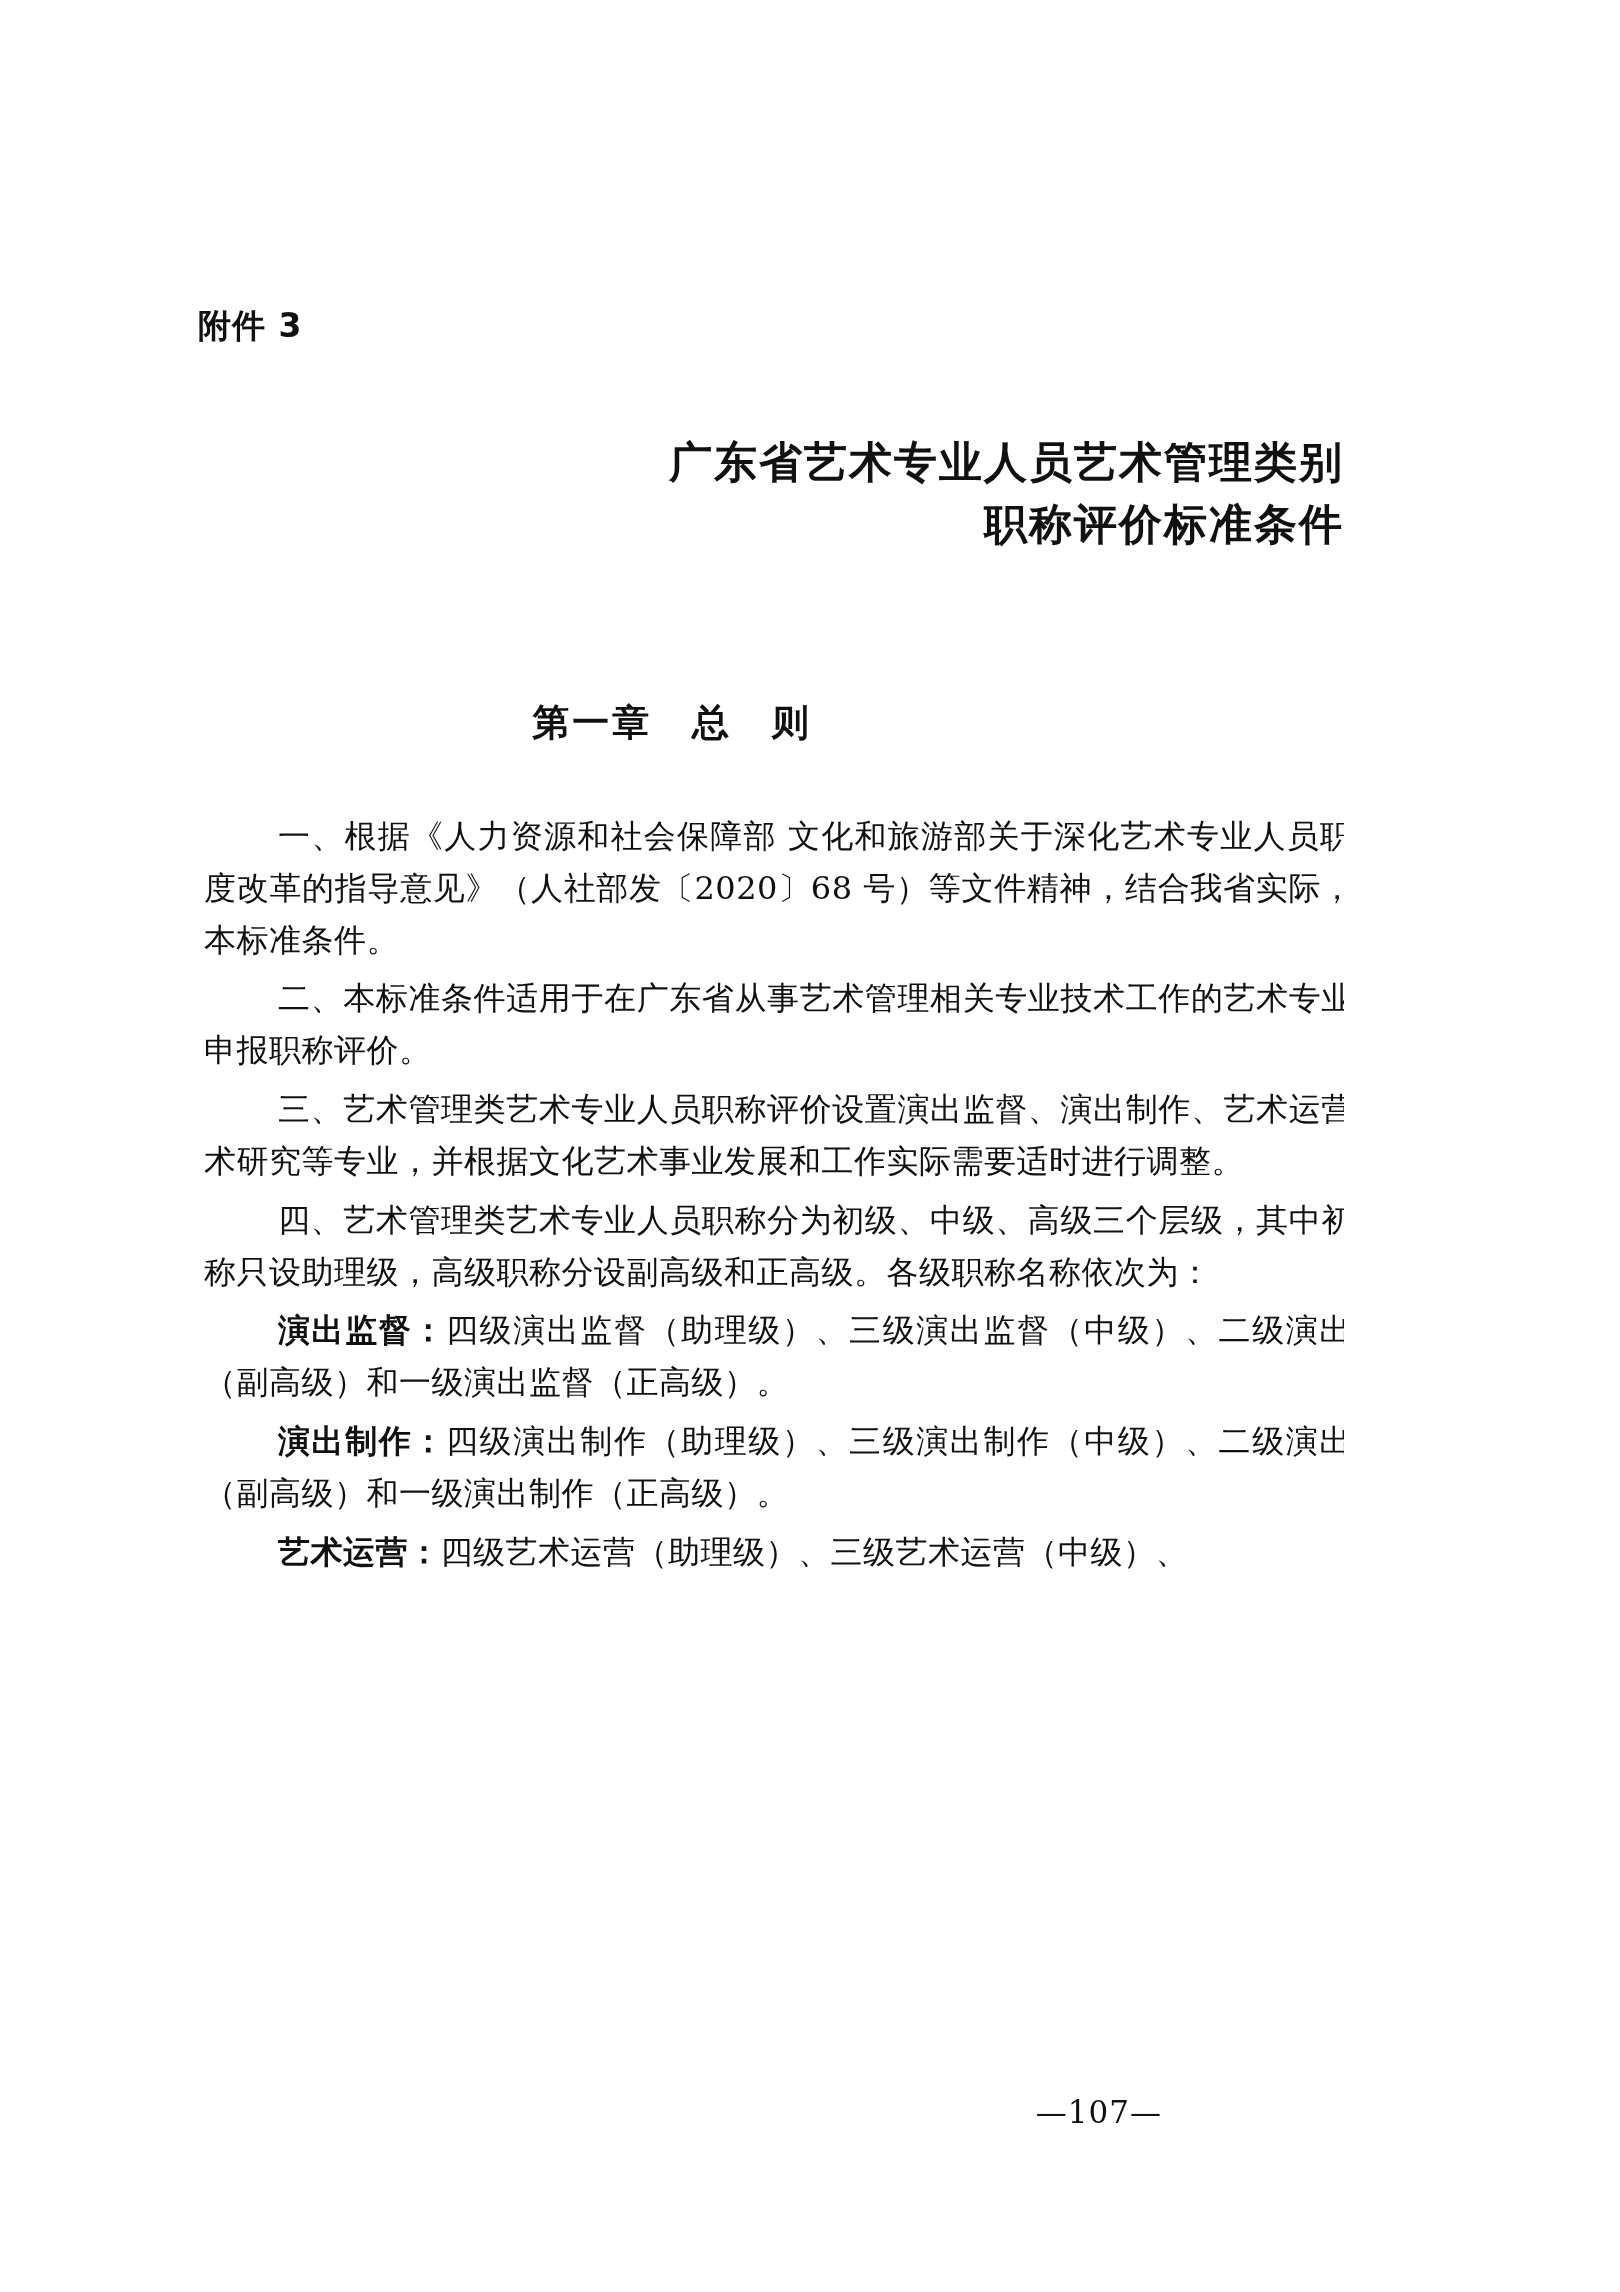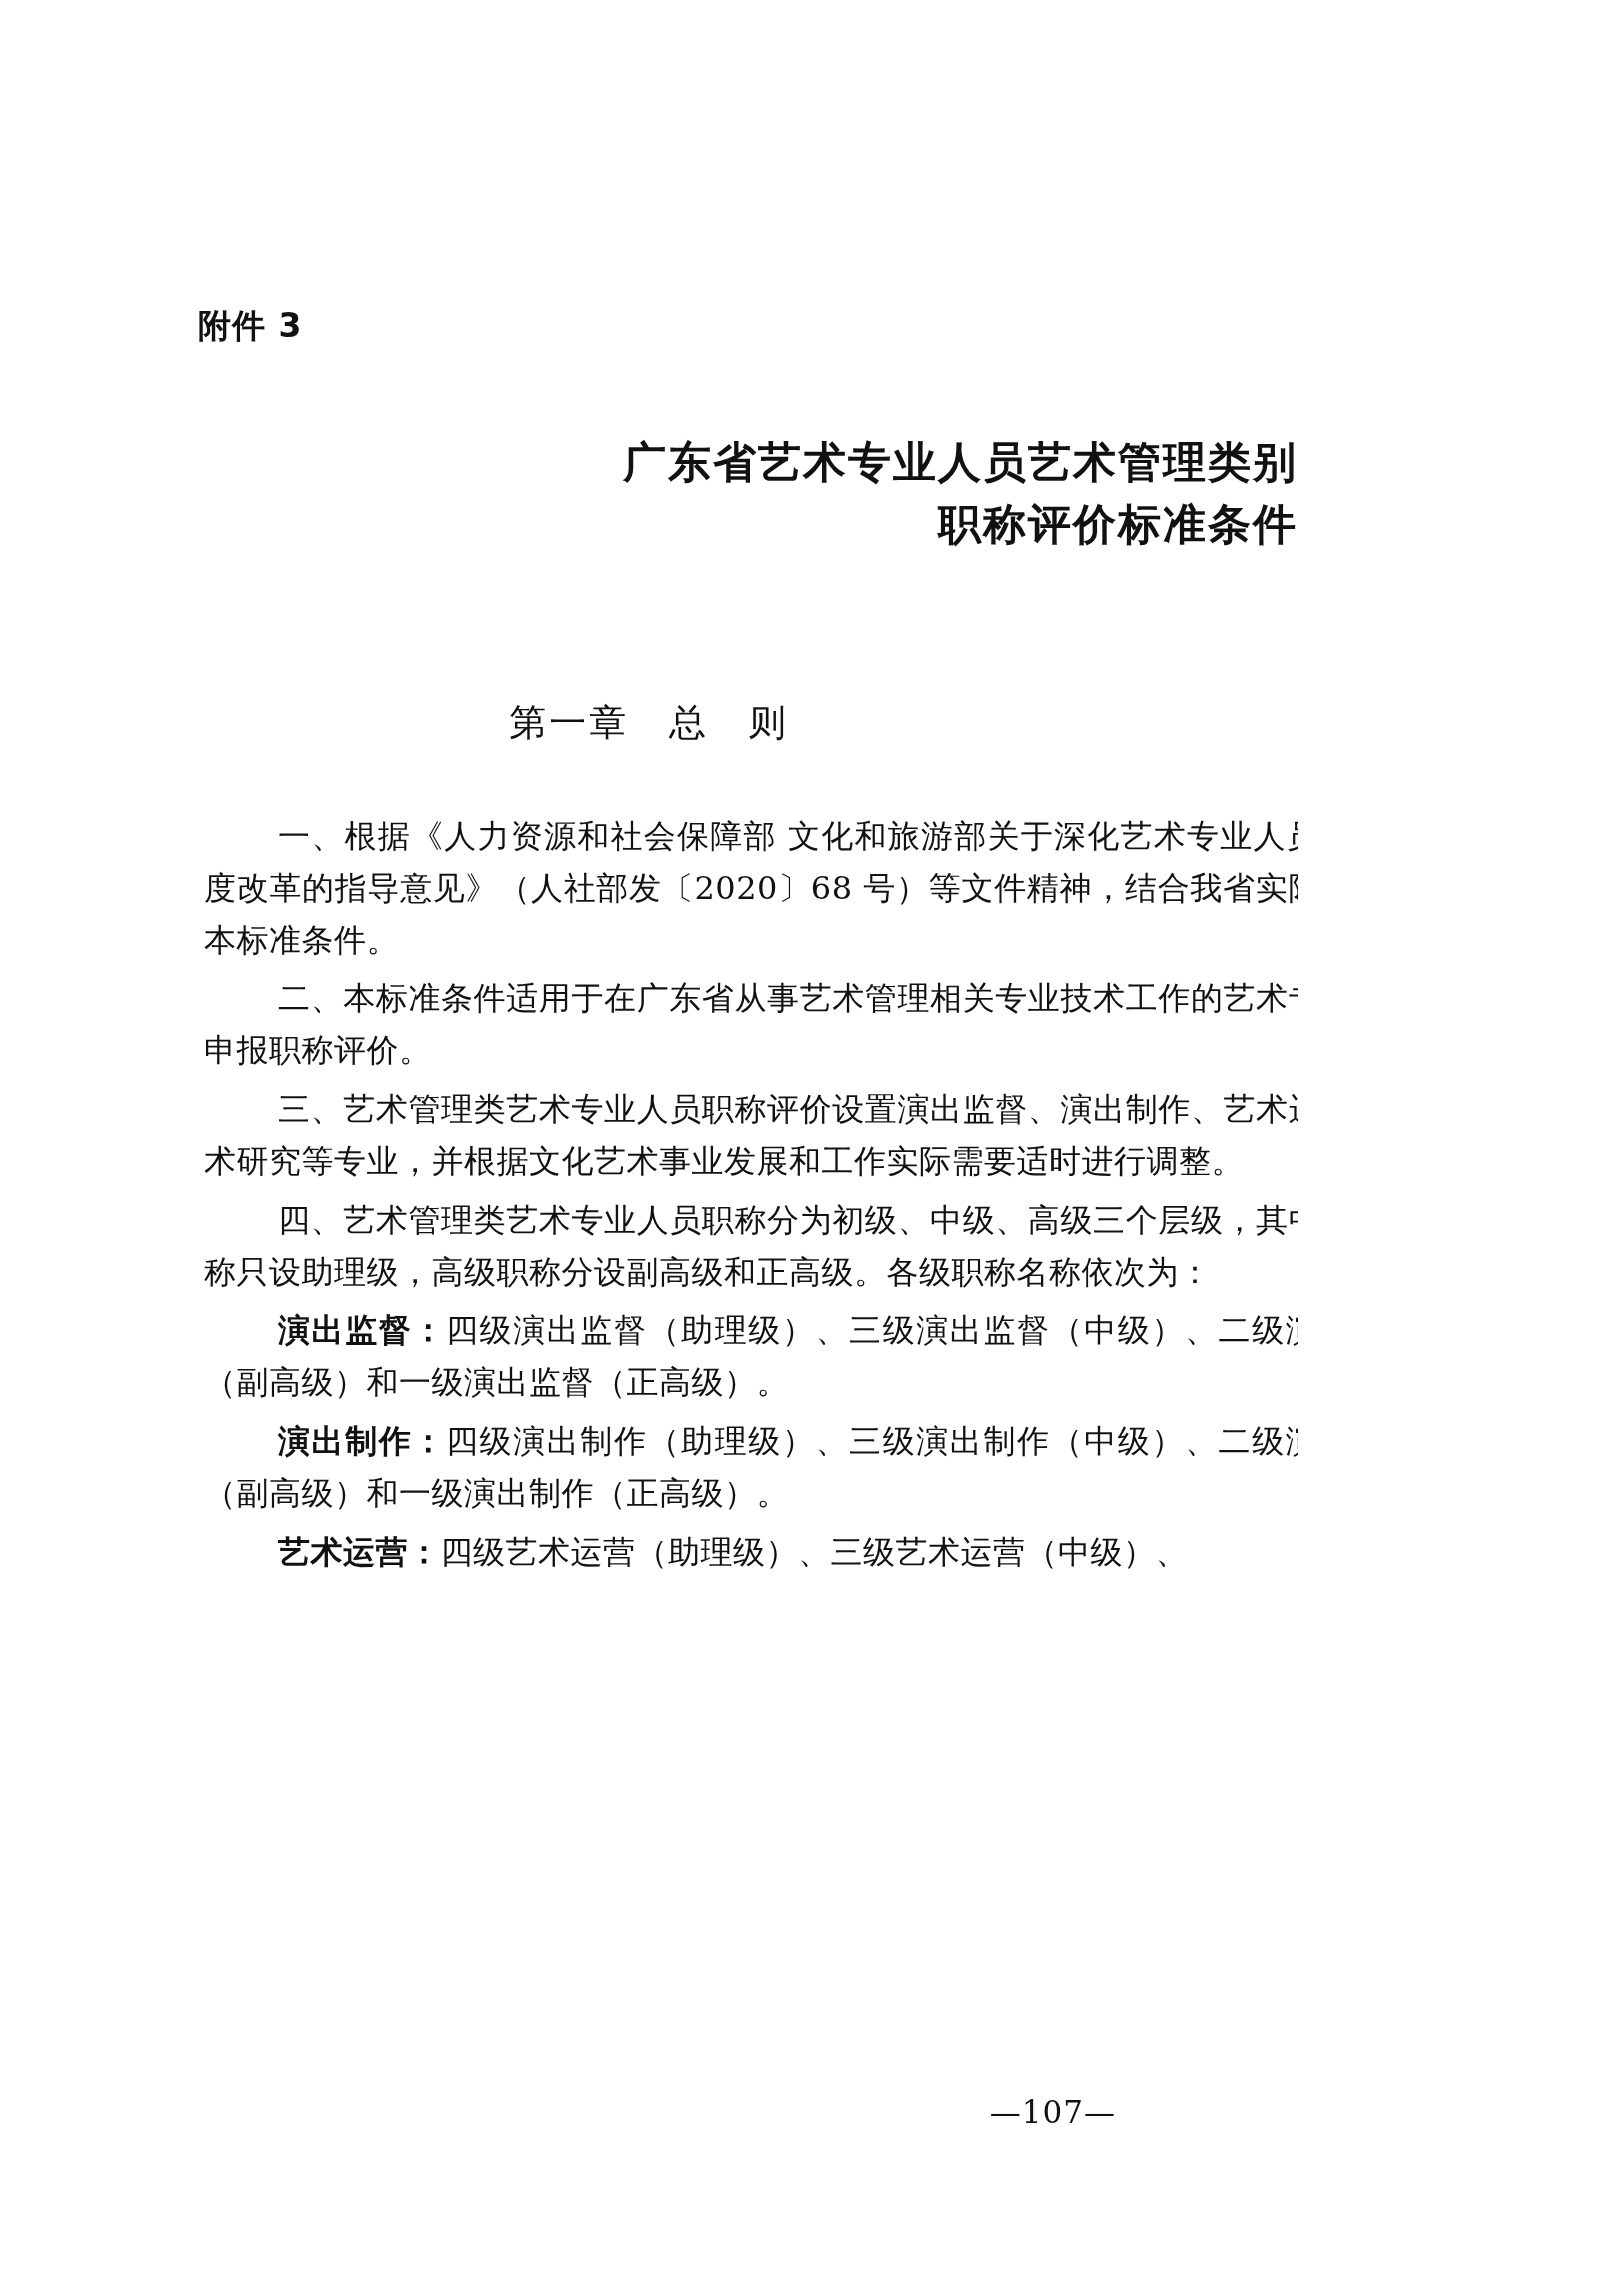--- a/index.html
+++ b/index.html
@@ -8,20 +8,21 @@
     background: #ffffff;
   }
   .page {
     position: relative;
     width: 1298px;
     height: 2293px;
     background: #ffffff;
     font-family: "DejaVu Serif", "Liberation Serif", serif;
     color: #111111;
     overflow: hidden;
+    padding-left: 46px;
   }
   .attachment-label {
     position: absolute;
     left: 198px;
     top: 304px;
     font-size: 33px;
     font-weight: bold;
     letter-spacing: 1px;
     font-family: "DejaVu Sans", "Liberation Sans", sans-serif;
   }
@@ -40,21 +41,21 @@
   .doc-title .line {
     display: block;
   }
   .chapter-heading {
     position: absolute;
     left: 0;
     right: 0;
     top: 698px;
     text-align: center;
     font-size: 37px;
-    font-weight: normal;
+    font-weight: bold;
     letter-spacing: 2.9px;
   }
   .body-block {
     position: absolute;
     left: 204px;
     top: 804px;
     width: 1215px;
   }
   p.para {
     margin: 7px 0 2px 0;

